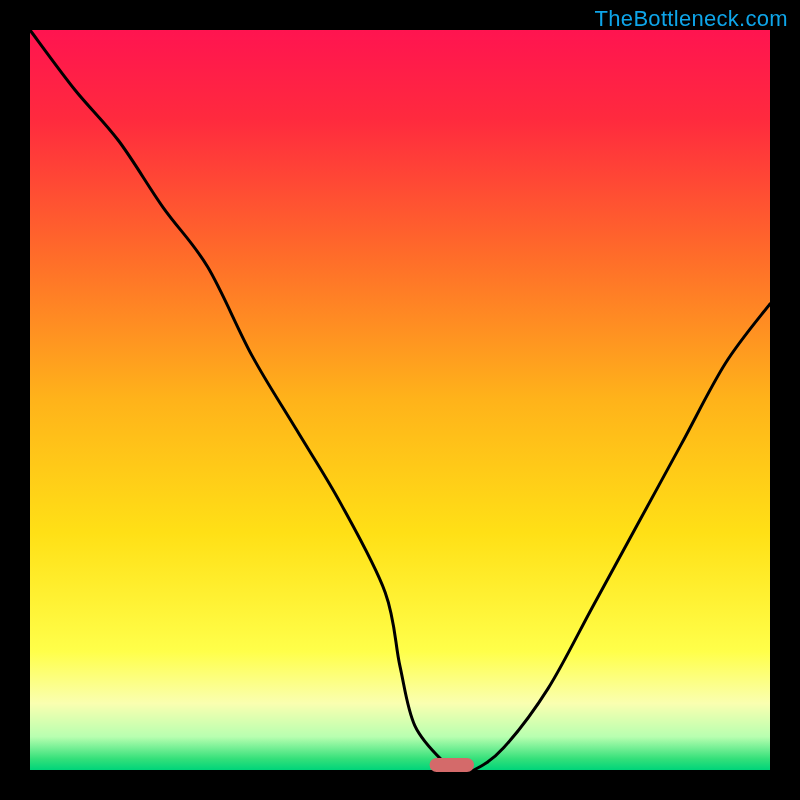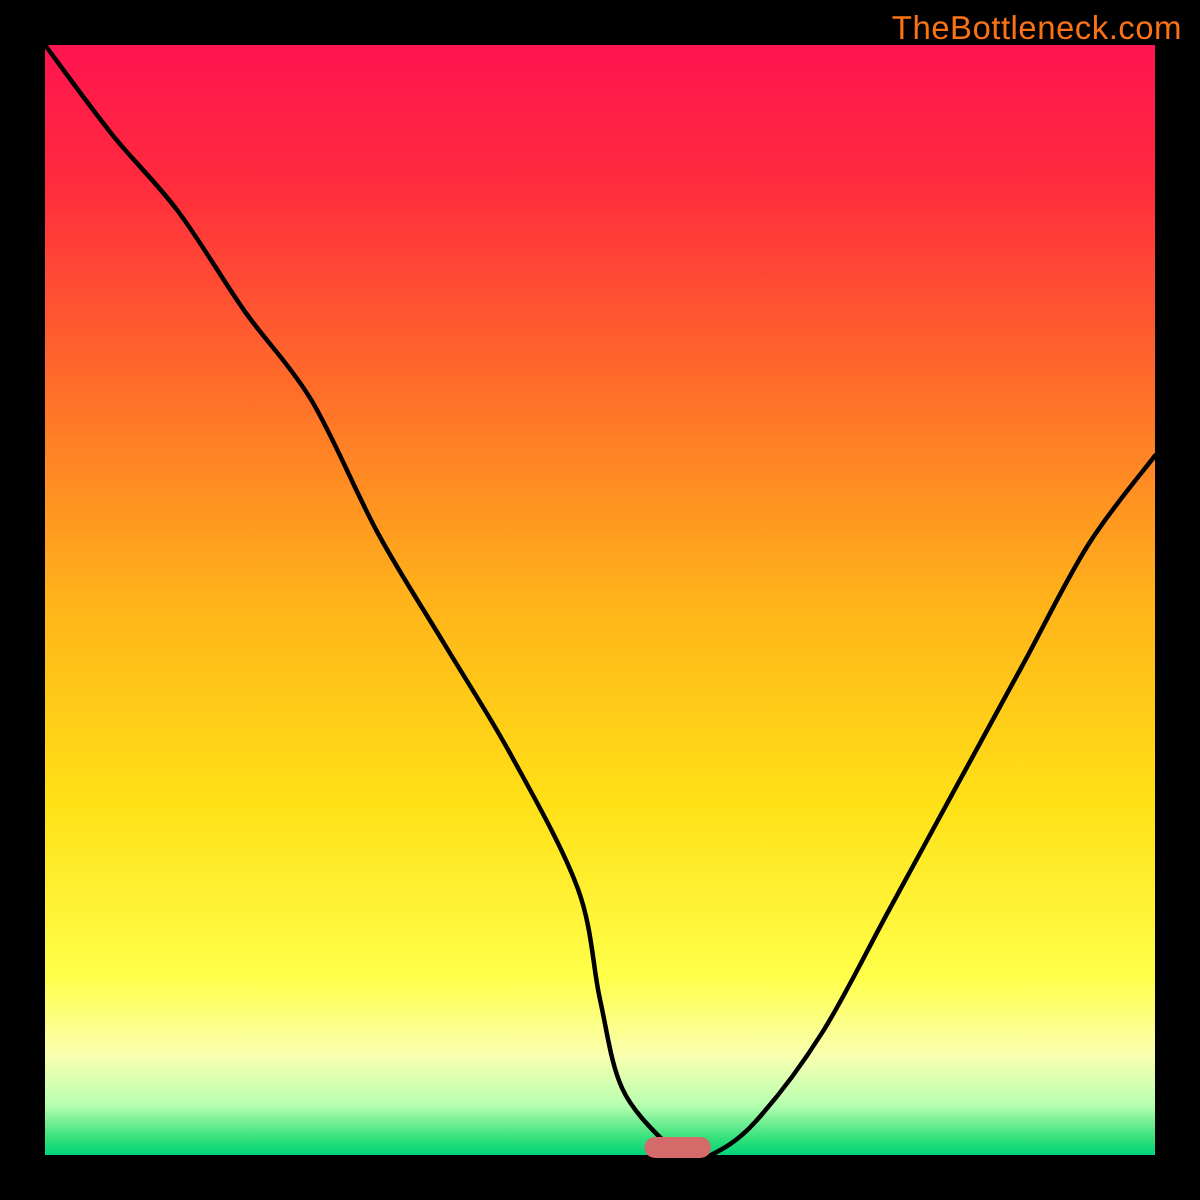--- a/index.html
+++ b/index.html
@@ -14,21 +14,21 @@
   .frame {
     position: relative;
     width: 800px;
     height: 800px;
     background: #000;
   }
   .watermark {
     position: absolute;
     top: 6px;
     right: 12px;
-    color: #f97316;
+    color: #0ea5e9;
     font-size: 22px;
     letter-spacing: 0.3px;
     font-weight: 500;
     z-index: 10;
   }
   svg {
     position: absolute;
     left: 0;
     top: 0;
   }

